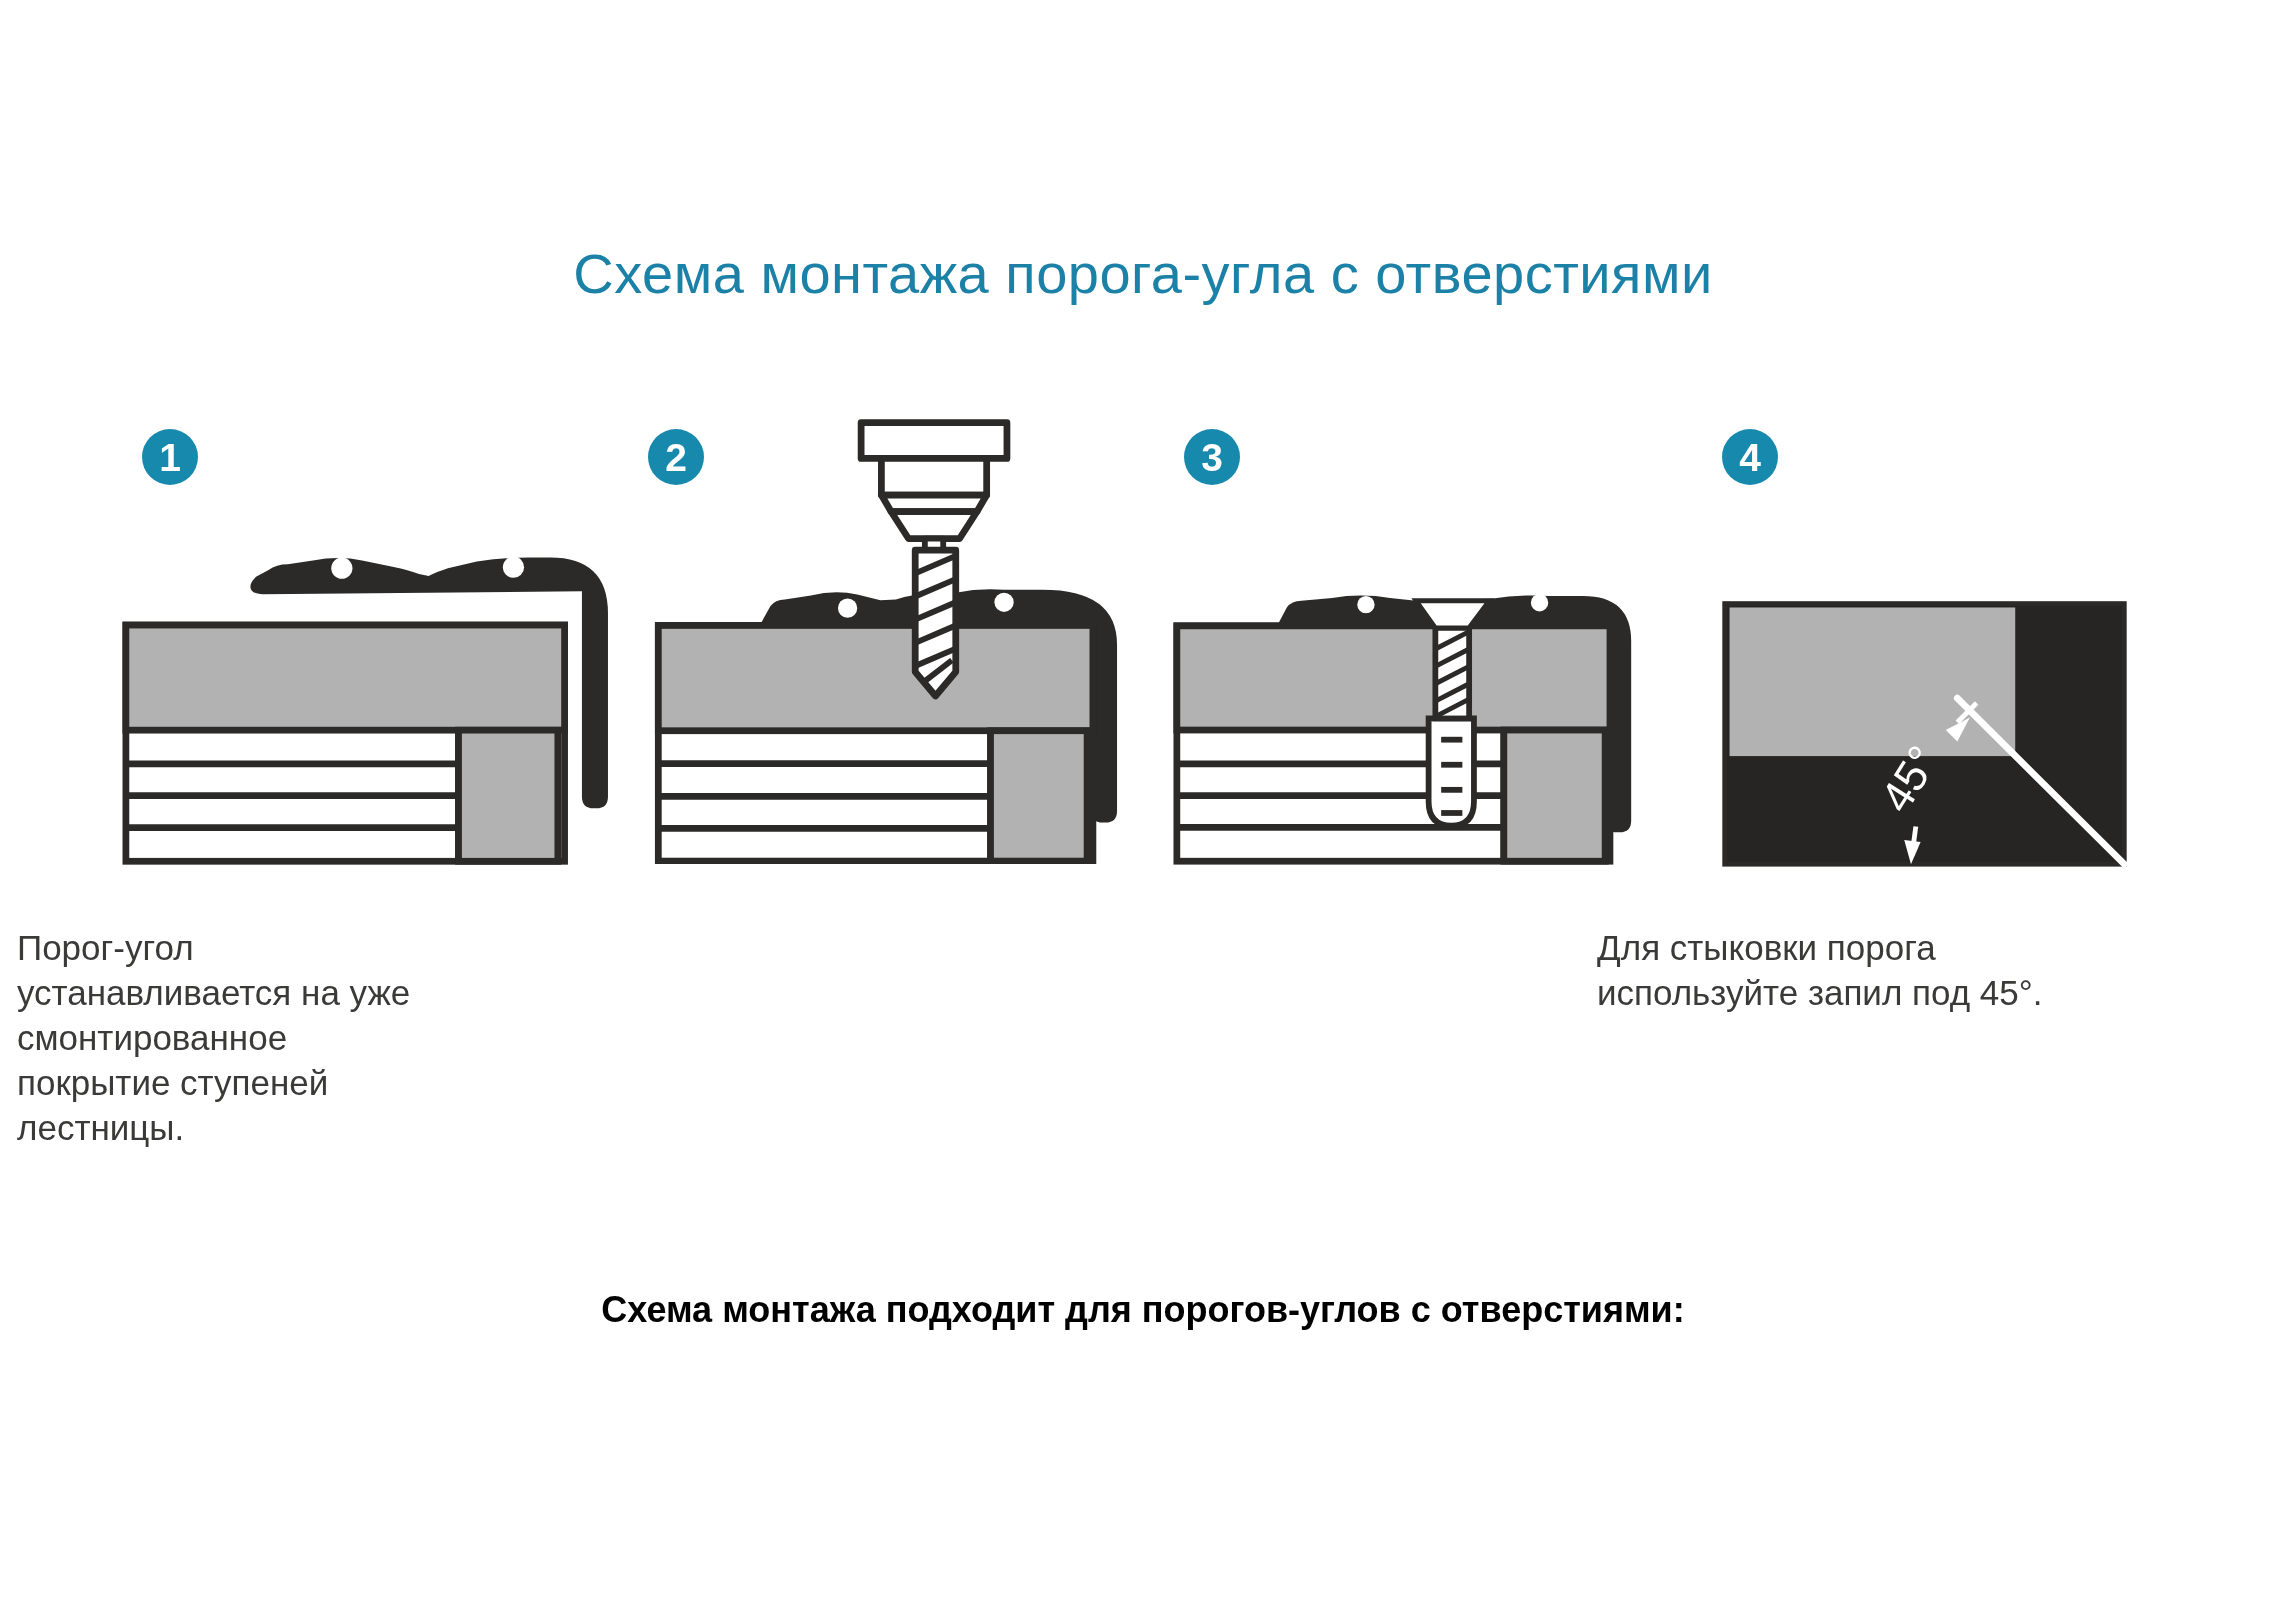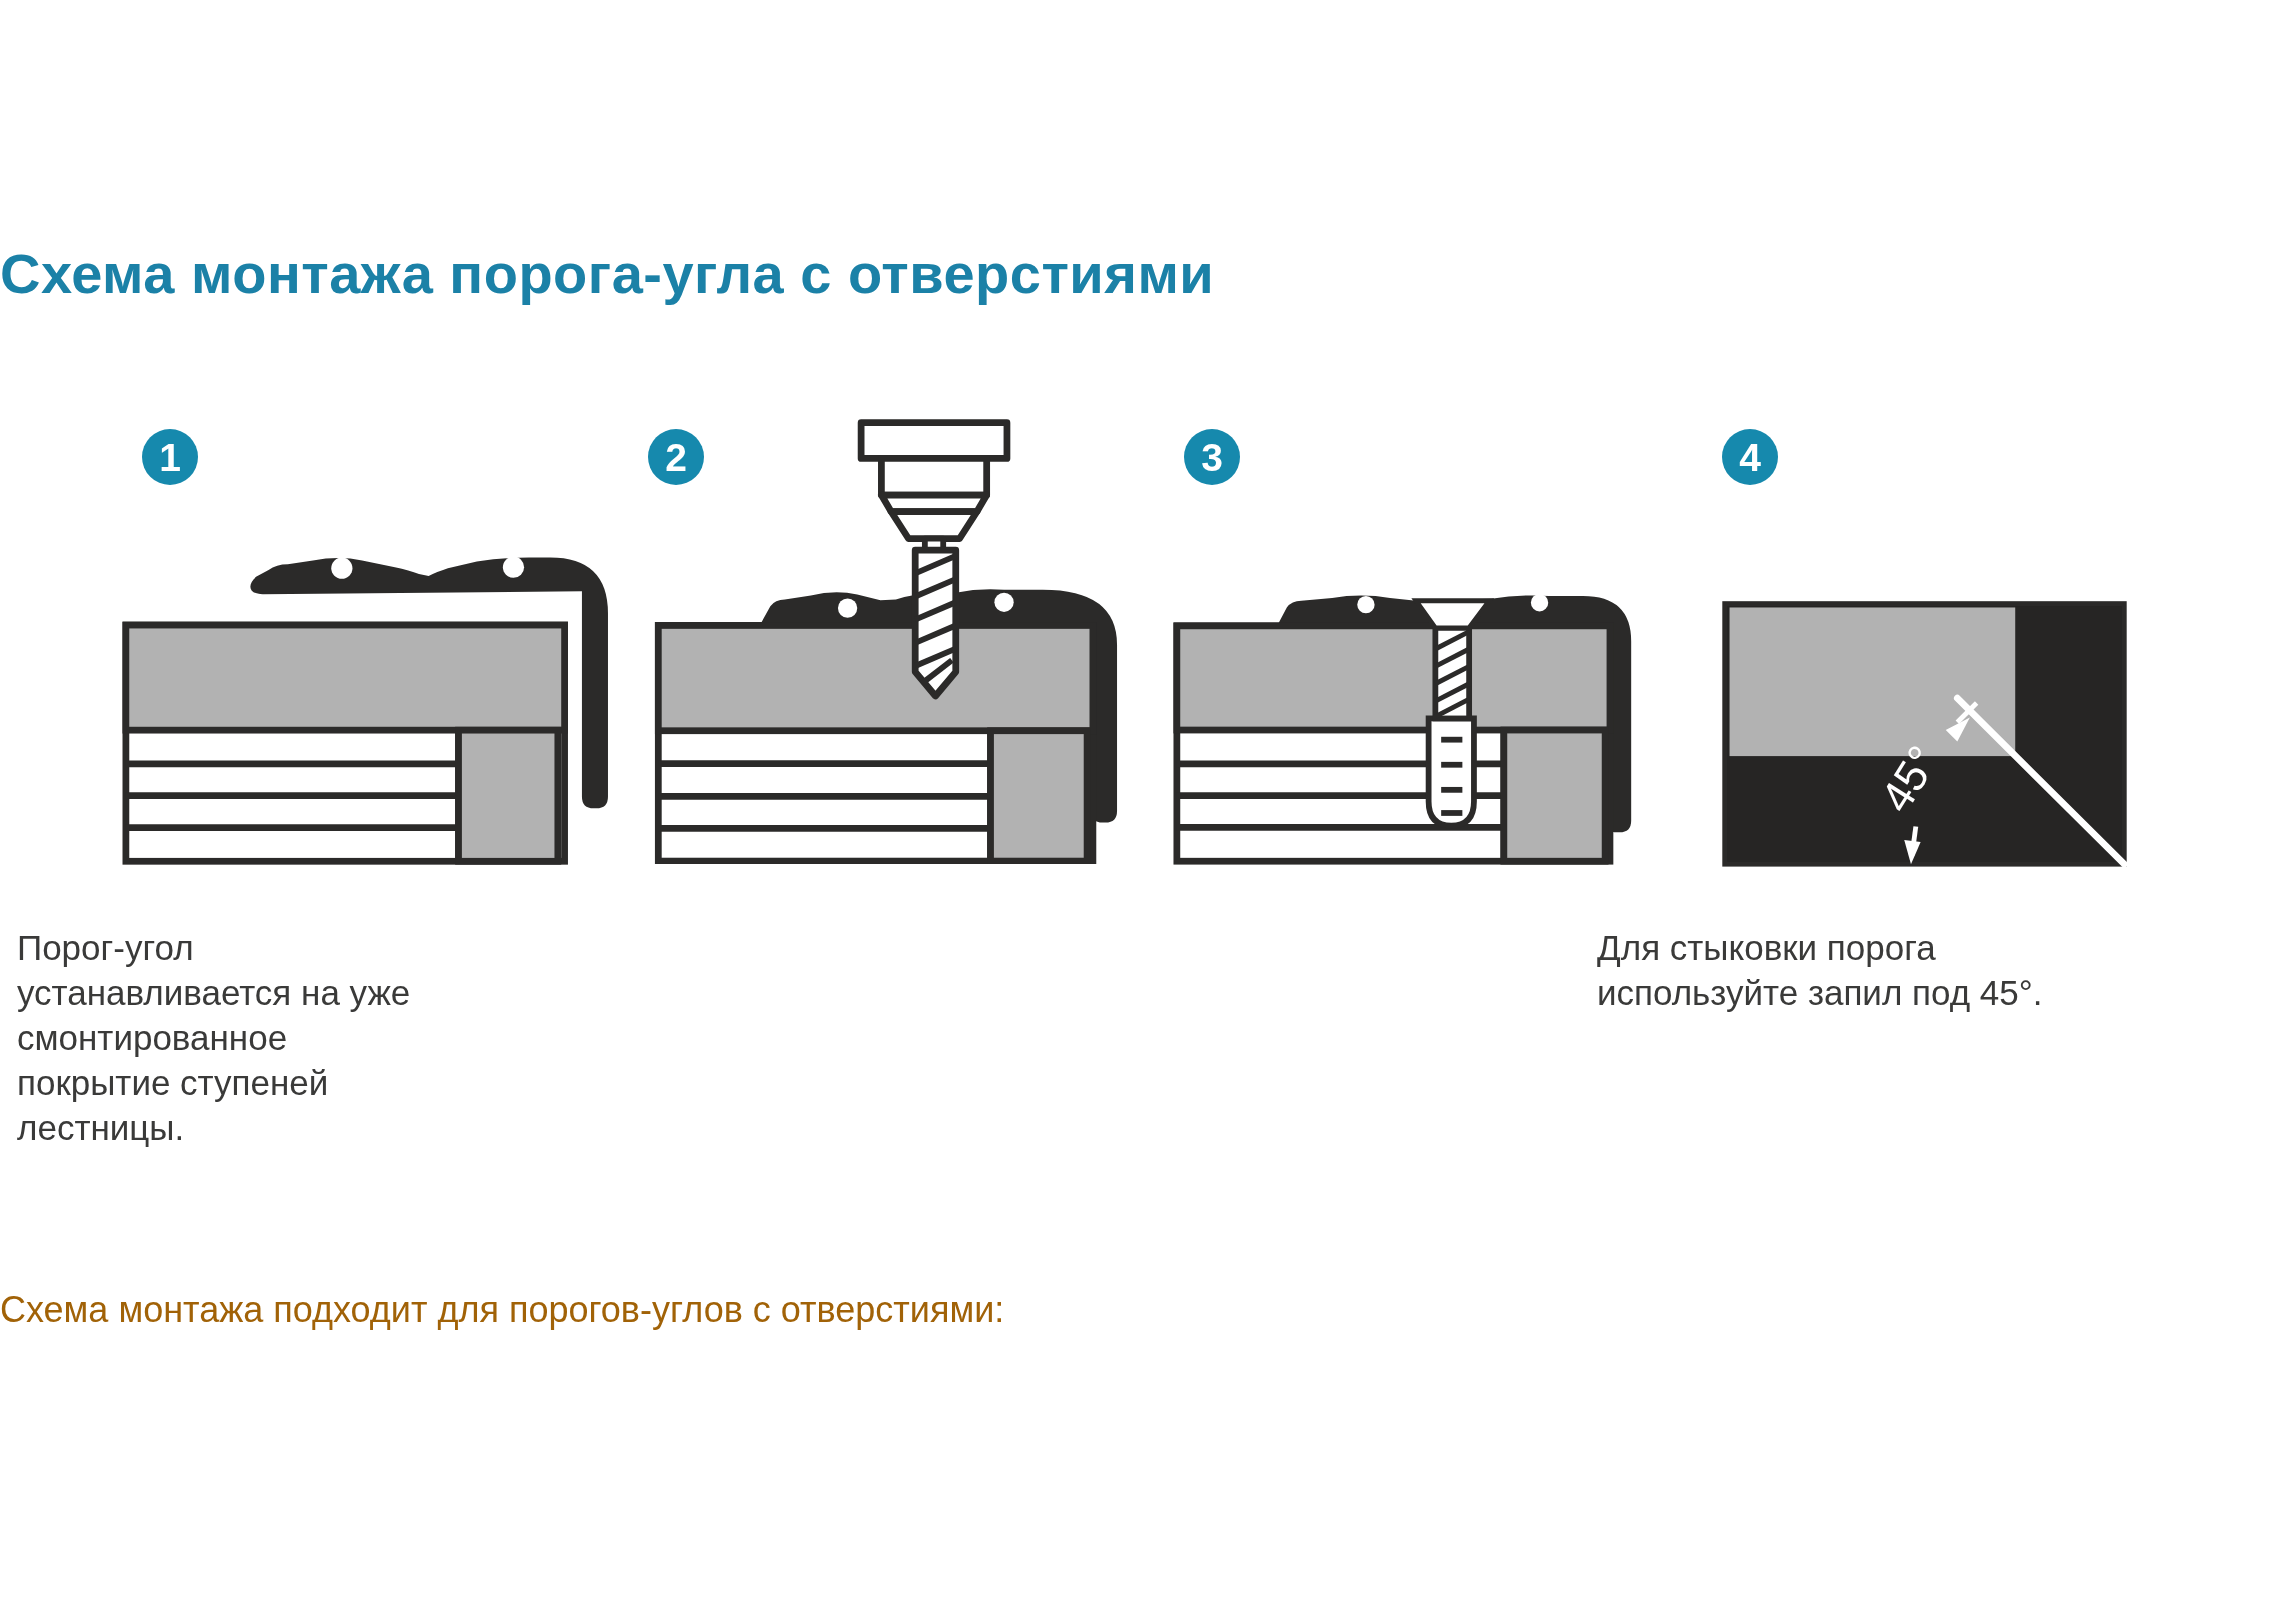--- a/index.html
+++ b/index.html
@@ -1,44 +1,44 @@
 <!DOCTYPE html>
 <html><head>
 <meta charset="utf-8">
 <style>
   html,body{margin:0;padding:0;background:#fff;}
   .page{
     position:relative;width:2286px;height:1601px;background:#ffffff;
     font-family:"Liberation Sans",sans-serif;overflow:hidden;
   }
   .title{
-    position:absolute;left:0;right:0;top:241px;text-align:left;
-    font-size:56px;font-weight:bold;color:#1b81a7;letter-spacing:0.5px;
+    position:absolute;left:0;right:0;top:241px;text-align:center;
+    font-size:56px;font-weight:normal;color:#1b81a7;letter-spacing:0.5px;
   }
   .badge{
     position:absolute;width:56px;height:56px;border-radius:50%;
     background:#1689ad;color:#ffffff;font-size:39px;font-weight:bold;
     display:flex;align-items:center;justify-content:center;line-height:1;
   }
   .b1{left:142px;top:429px}.b2{left:648px;top:429px}
   .b3{left:1184px;top:429px}.b4{left:1722px;top:429px}
   .illus{position:absolute;}
   .i1{left:114px;top:546px;width:502px;height:323px}
   .i2{left:637px;top:413px;width:483px;height:451px}
   .i3{left:1173px;top:591px;width:463px;height:280px}
   .i4{left:1717px;top:591px;width:415px;height:280px}
   .caption{
     position:absolute;top:925px;width:676px;margin-left:-338px;
     font-size:35px;line-height:45px;color:#3a3a39;text-align:left;
     white-space:pre-line;
   }
   .c1{left:355px}.c2{left:892px}.c3{left:1405px}.c4{left:1935px}
   .footer{
-    position:absolute;left:0;right:0;top:1284px;text-align:left;
-    font-size:36px;line-height:52px;color:#a16207;
+    position:absolute;left:0;right:0;top:1284px;text-align:center;
+    font-size:36px;line-height:52px;color:#000000;font-weight:bold;
   }
   svg text{font-family:"Liberation Sans",sans-serif;}
 </style>
 </head>
 <body>
 
 <div class="page">
 
   <div class="title">Схема монтажа порога-угла с отверстиями</div>
 

